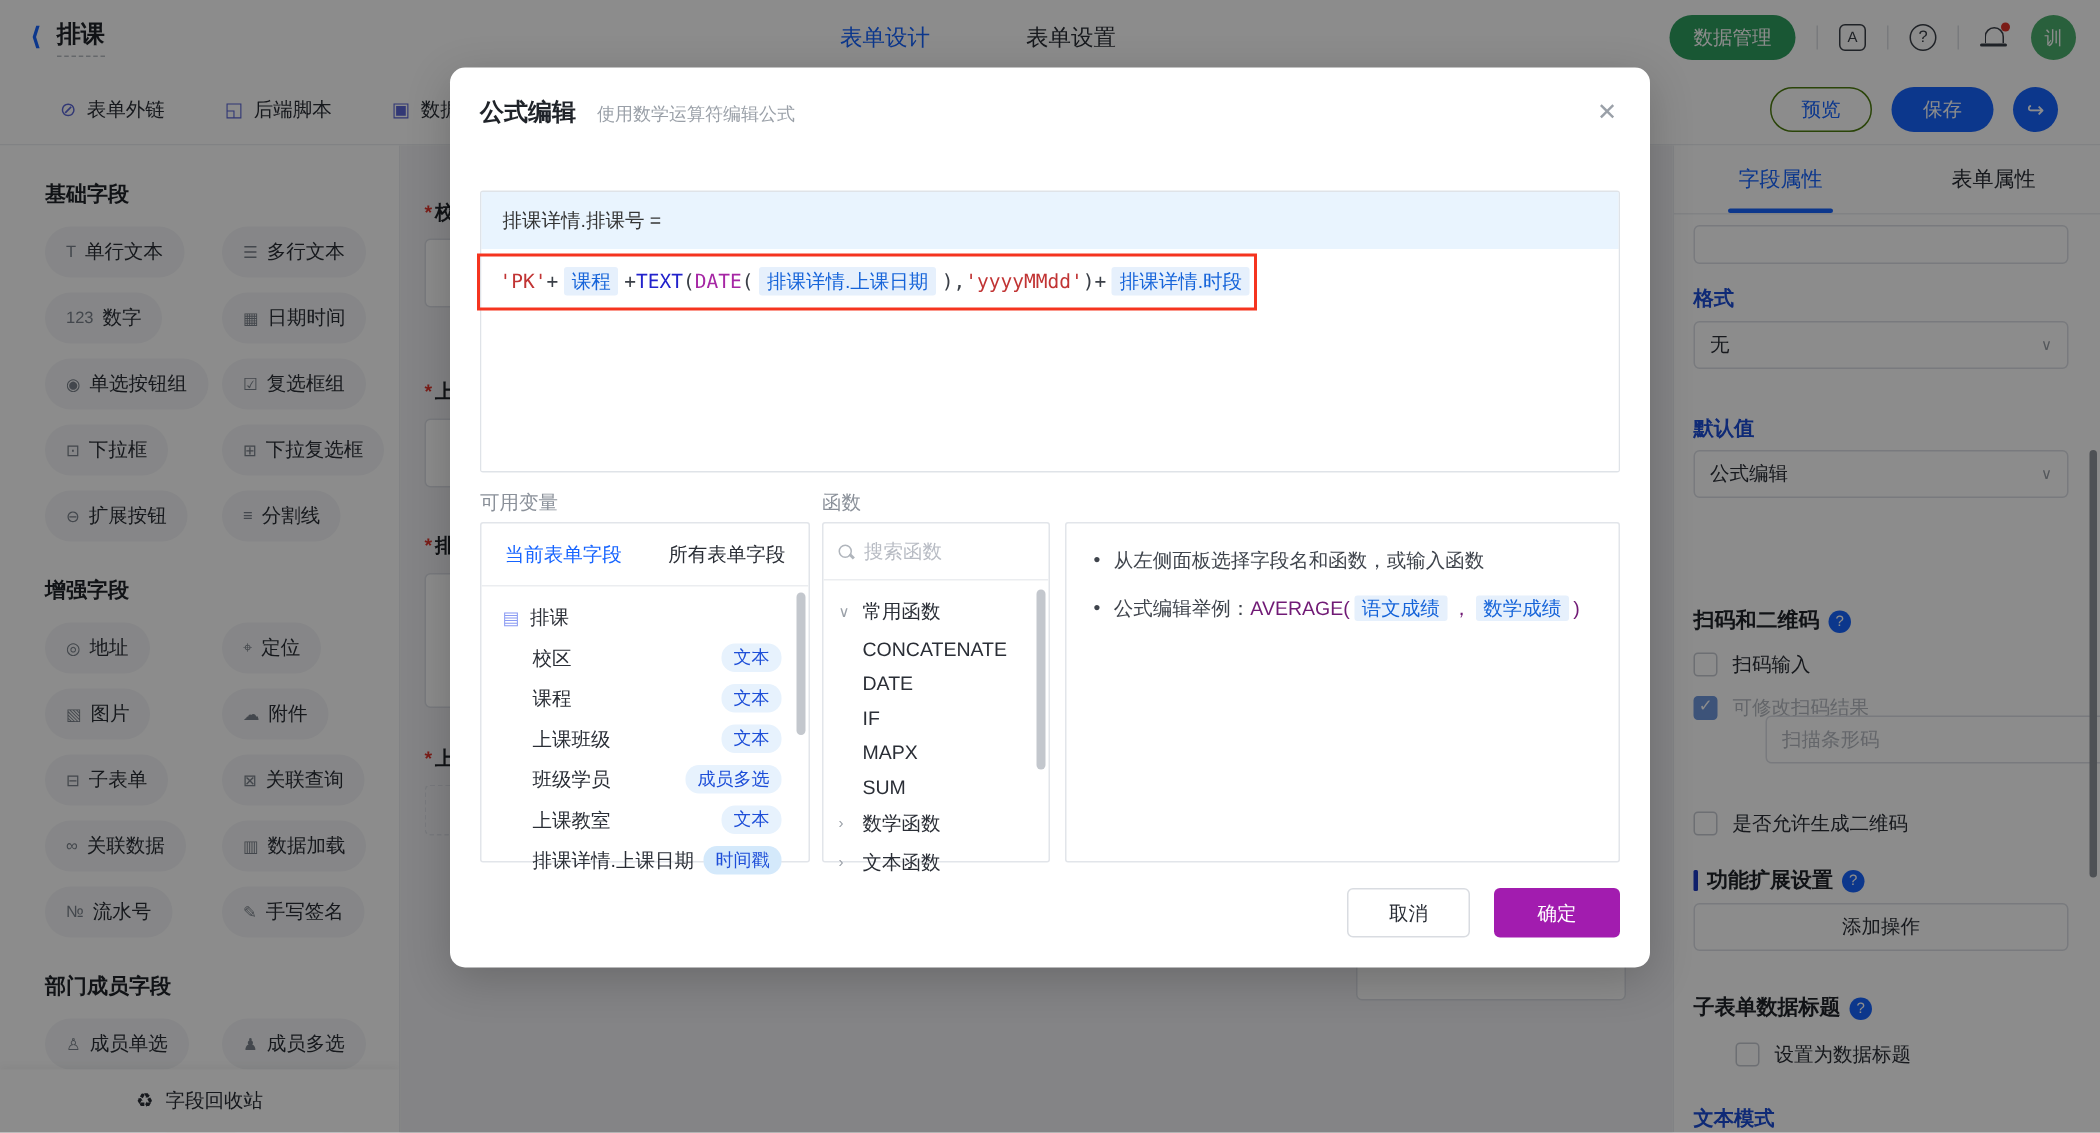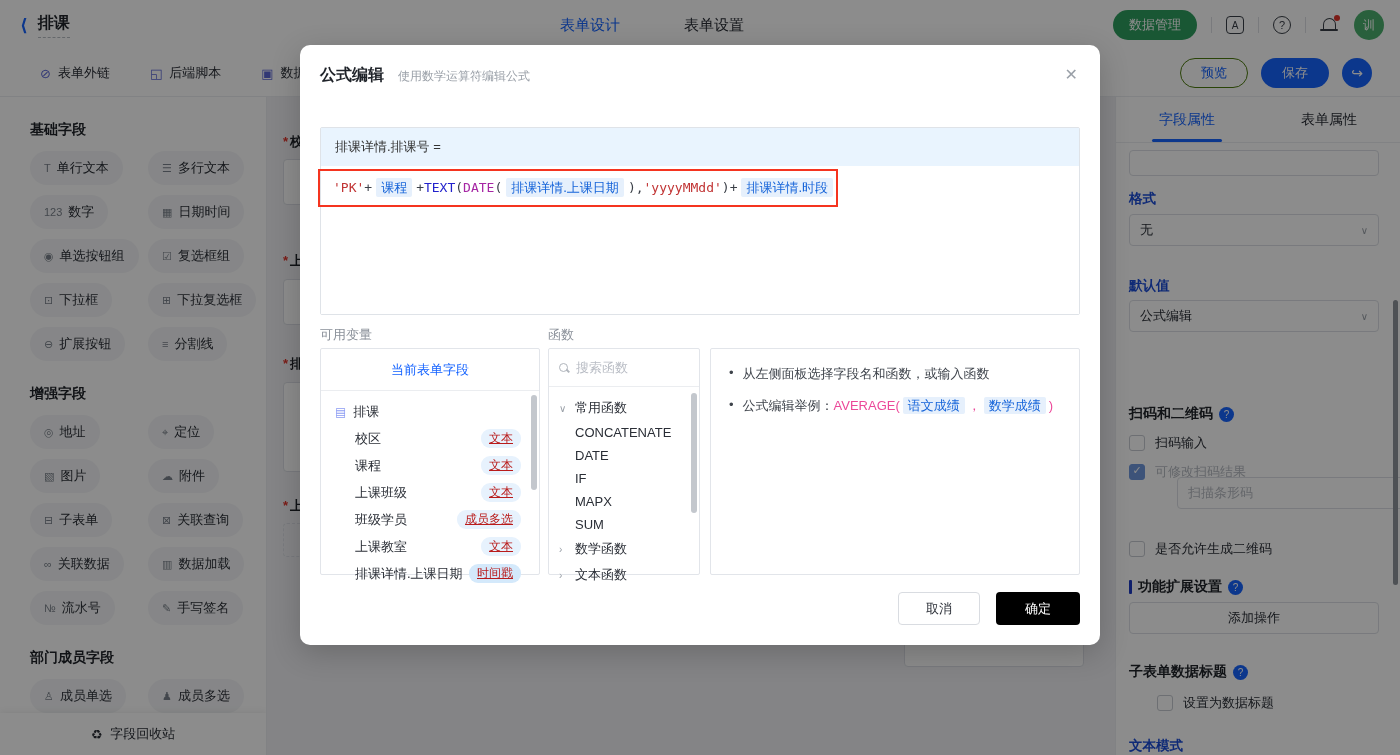--- a/index.html
+++ b/index.html
@@ -97,45 +97,45 @@
   .panel-label { position:absolute; font-size:13px; color:#8a9099; }
   .panel { position:absolute; top:303px; border:1px solid #e2e5ea; border-radius:2px; background:#fff; }
   .vars { left:20px; width:220px; height:227px; }
   .vars-tabs { height:42px; border-bottom:1px solid #ebedf0; display:flex; }
   .vars-tab { flex:1; display:flex; align-items:center; justify-content:center; font-size:13px; color:#2a2e36; cursor:pointer; }
   .vars-tab.active { color:#1664ff; }
   .var-list { padding:8px 0 0 0; position:relative; }
   .var-root { display:flex; align-items:center; gap:7px; font-size:13px; padding:4px 0 4px 14px; }
   .doc-ic { color:#8b9bf3; font-size:12px; }
   .var-row { display:flex; align-items:center; justify-content:space-between; padding:4px 18px 4px 34px; font-size:13px; cursor:pointer; }
-  .badge { background:#e7f2fd; color:#b91c1c; font-size:12px; padding:1px 8px; border-radius:9px; white-space:nowrap;text-decoration:underline; }
+  .badge { background:#e7f2fd; color:#1d4ed8; font-size:12px; padding:1px 8px; border-radius:9px; white-space:nowrap; }
   .badge-deep { background:#d4e9fb; }
   .scroll-thumb { position:absolute; width:6px; background:#c3c7cd; border-radius:3px; }
 
   .fns { left:248px; width:152px; height:227px; }
   .fn-search { height:38px; border-bottom:1px solid #ebedf0; display:flex; align-items:center; gap:7px; padding:0 10px; }
   .mag { position:relative; width:10px; height:10px; flex:none; }
   .mag:before { content:""; position:absolute; left:0; top:0; width:7px; height:7px; border:1.5px solid #b0b5bc; border-radius:50%; }
   .mag:after { content:""; position:absolute; left:7px; top:7px; width:4px; height:1.5px; background:#b0b5bc; transform:rotate(45deg); }
   .fn-search input { border:none; outline:none; width:100px; font-size:13px; color:#2a2e36; font-family:inherit; }
   .fn-search input::placeholder { color:#b8bcc4; }
   .fn-tree { padding:8px 0; position:relative; }
   .fn-group { display:flex; align-items:center; gap:6px; padding:4px 0 4px 10px; font-size:13px; cursor:pointer; }
   .fn-chev { color:#9aa0a8; font-size:10px; width:10px; }
   .fn-item { padding:4px 0 4px 26px; font-size:13px; color:#2a2e36; cursor:pointer; }
 
   .helpp { left:410px; width:370px; height:227px; padding:16px 18px; }
   .tip-row { font-size:13px; color:#3f444c; margin-bottom:14px; display:flex; gap:9px; }
   .tip-dot { color:#3f444c; }
-  .ex-func { color:#ec4899; }
+  .ex-func { color:#701a75; }
   .ex-field { color:#1664d9; background:#e6f0fc; border-radius:2px; padding:1px 5px; margin:0 3px; }
 
   .m-footer { position:absolute; right:20px; bottom:20px; display:flex; gap:16px; }
   .btn-cancel { width:82px; height:33px; background:#fff; border:1px solid #d9dce1; border-radius:4px; font-size:13px; color:#2a2e36; display:flex; align-items:center; justify-content:center; cursor:pointer; }
-  .btn-ok { width:84px; height:33px; background:#000000; border-radius:4px; font-size:13px; color:#fff; display:flex; align-items:center; justify-content:center; cursor:pointer; }
+  .btn-ok { width:84px; height:33px; background:#a21caf; border-radius:4px; font-size:13px; color:#fff; display:flex; align-items:center; justify-content:center; cursor:pointer; }
 </style>
 </head>
 <body>
 
 <div id="base">
 
   <div class="app-header">
     <span class="back-ic">⟨</span>
     <span class="app-title">排课</span>
     <div class="hdr-tabs">
@@ -377,20 +377,21 @@
       </div>
     </div>
   </div>
 
   <div class="panel-label" style="left:20px; top:281px;">可用变量</div>
   <div class="panel-label" style="left:248px; top:281px;">函数</div>
 
   <div class="panel vars">
     <div class="vars-tabs">
       <span class="vars-tab active">当前表单字段</span>
+      <span class="vars-tab">所有表单字段</span>
     </div>
     <div class="var-list">
       <div class="var-root">
         <span class="doc-ic">▤</span>
         <span>排课</span>
       </div>
     <div class="var-row">
           <span class="var-name">校区</span>
           <span class="badge">文本</span>
         </div>

